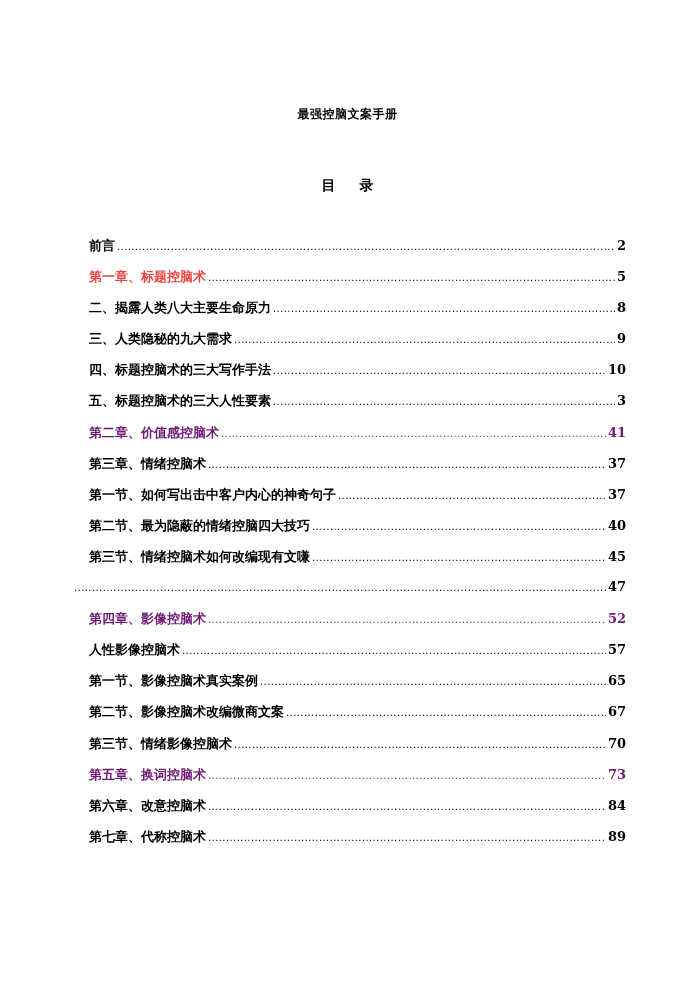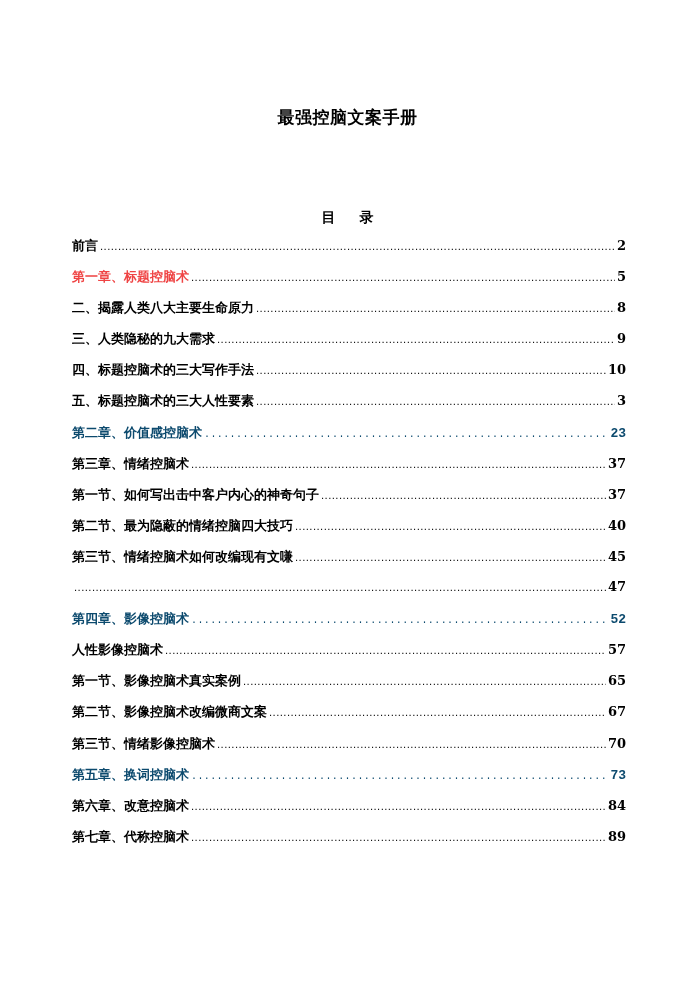--- a/index.html
+++ b/index.html
@@ -1,30 +1,30 @@
 <!DOCTYPE html>
 <html><head>
 <meta charset="utf-8">
 <style>
   html, body { margin:0; padding:0; background:#ffffff; }
   body { width:695px; height:983px; position:relative; overflow:hidden;
          font-family:"DejaVu Sans", "Liberation Sans", sans-serif; color:#000; }
   .title { position:absolute; top:106px; left:0; width:695px; text-align:center;
-           font-size:17px; font-weight:bold; letter-spacing:0.5px; }
+           font-size:12px; font-weight:bold; letter-spacing:0.5px; }
   .subtitle { position:absolute; top:177px; left:0; width:695px; text-align:center;
-              font-size:14px; font-weight:bold;margin-top:32px; }
+              font-size:14px; font-weight:bold; }
   .subtitle span { display:inline-block; }
   .toc { position:absolute; top:237px; left:72px; width:554px; }
   .row { display:flex; align-items:baseline; height:31.1px; font-size:13px; font-weight:bold; }
-  .row .label { white-space:nowrap; }
+  .row .label { white-space:nowrap;margin-left:17px; }
   .row .dots { flex:1; overflow:hidden; white-space:nowrap; margin:0 2px;
                font-weight:normal; font-size:10px; letter-spacing:0.4px; }
   .row .dots::before { content:"................................................................................................................................................................................................"; }
   .row .page { white-space:nowrap; font-family:"DejaVu Serif","Liberation Serif",serif; font-size:13px; }
-  .red .label, .red .page, .red .dots { color:#0c4a6e;font-family:Liberation Mono, monospace; }
+  .red .label, .red .page, .red .dots { color:#701a75; }
   .redlabel .label { color:#ef4444; }
 </style>
 </head>
 <body>
 
 <div class="title">最强控脑文案手册</div>
 <div class="subtitle">
   <span>目</span><span style="display:inline-block;width:24px"></span><span>录</span>
 </div>
 
@@ -55,21 +55,21 @@
       <span class="page">10</span>
     </div>
     <div class="row">
       <span class="label">五、标题控脑术的三大人性要素</span>
       <span class="dots"></span>
       <span class="page">3</span>
     </div>
     <div class="row red">
       <span class="label">第二章、价值感控脑术</span>
       <span class="dots"></span>
-      <span class="page">23</span>
+      <span class="page">41</span>
     </div>
     <div class="row">
       <span class="label">第三章、情绪控脑术</span>
       <span class="dots"></span>
       <span class="page">37</span>
     </div>
     <div class="row">
       <span class="label">第一节、如何写出击中客户内心的神奇句子</span>
       <span class="dots"></span>
       <span class="page">37</span>

